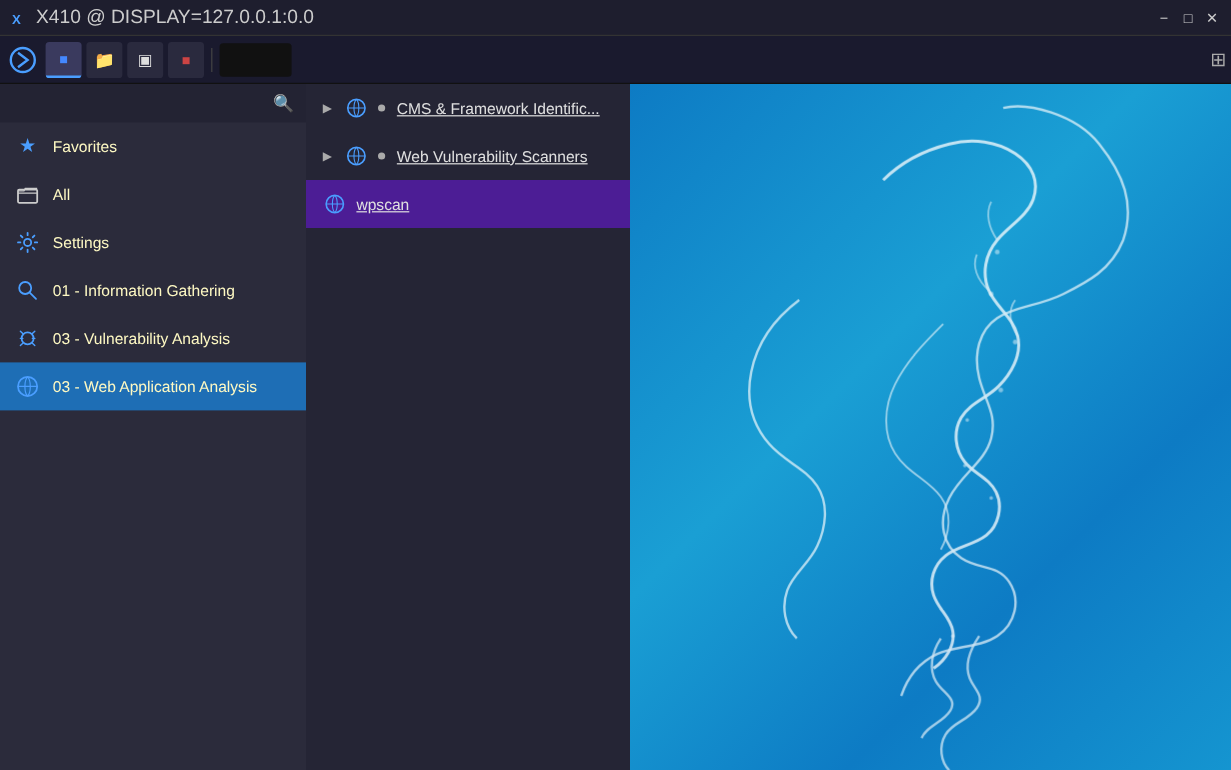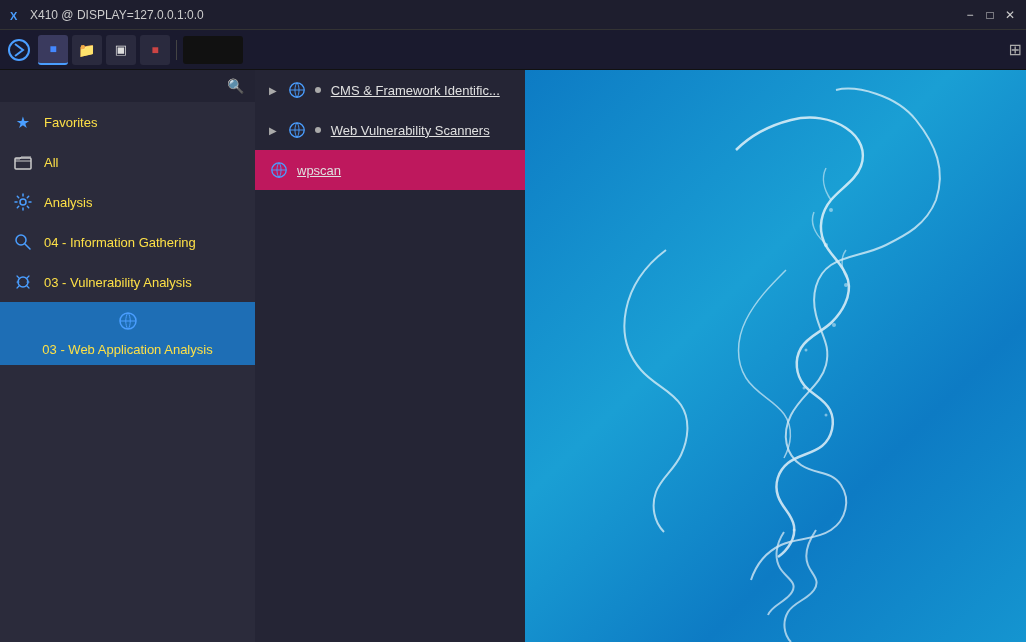--- a/index.html
+++ b/index.html
@@ -25,21 +25,21 @@
       display: flex;
       align-items: center;
       gap: 6px;
     }
     .title-bar-icon {
       width: 16px;
       height: 16px;
     }
     .title-bar-text {
       color: #ccc;
-      font-size: 12px;
+      font-size: 16px;
     }
     .title-bar-controls {
       display: flex;
       gap: 4px;
     }
     .title-btn {
       width: 16px;
       height: 16px;
       background: none;
       border: none;
@@ -129,32 +129,31 @@
     .menu-item {
       display: flex;
       align-items: center;
       padding: 8px 12px;
       cursor: pointer;
       gap: 10px;
       min-height: 40px;
     }
     .menu-item.active {
       background: #1e6eb5;
-      flex-direction: column;
     }
     .menu-item-icon {
       width: 22px;
       height: 22px;
       flex-shrink: 0;
       display: flex;
       align-items: center;
       justify-content: center;
     }
     .menu-item-label {
-      color: #fde047;
+      color: #fef9c3;
       font-size: 13px;
     }
 
     
     .submenu-panel {
       width: 270px;
       background: #252535;
       display: flex;
       flex-direction: column;
       overflow-y: auto;
@@ -162,21 +161,21 @@
 
     .submenu-item {
       display: flex;
       align-items: center;
       padding: 10px 14px;
       cursor: pointer;
       gap: 8px;
       min-height: 40px;
     }
     .submenu-item.selected {
-      background: #be185d;
+      background: #4c1d95;
     }
     .submenu-item-arrow {
       color: #aaa;
       font-size: 10px;
       margin-right: 2px;
     }
     .submenu-item-icon {
       width: 20px;
       height: 20px;
       flex-shrink: 0;
@@ -292,32 +291,32 @@
       <span class="menu-item-label">All</span>
     </div>
 
     <div class="menu-item">
       <div class="menu-item-icon">
         <svg width="20" height="20" viewBox="0 0 20 20">
           <circle cx="10" cy="10" r="3" fill="none" stroke="#4a9eff" stroke-width="1.5"></circle>
           <path d="M10 2 L10 4 M10 16 L10 18 M2 10 L4 10 M16 10 L18 10 M4.3 4.3 L5.7 5.7 M14.3 14.3 L15.7 15.7 M15.7 4.3 L14.3 5.7 M5.7 14.3 L4.3 15.7" stroke="#4a9eff" stroke-width="1.5" stroke-linecap="round"></path>
         </svg>
       </div>
-      <span class="menu-item-label">Analysis</span>
+      <span class="menu-item-label">Settings</span>
     </div>
 
 
     <div class="menu-item">
       <div class="menu-item-icon">
         <svg width="20" height="20" viewBox="0 0 20 20">
           <circle cx="8" cy="8" r="5" fill="none" stroke="#4a9eff" stroke-width="1.5"></circle>
           <path d="M12 12 L17 17" stroke="#4a9eff" stroke-width="1.5" stroke-linecap="round"></path>
         </svg>
       </div>
-      <span class="menu-item-label">04 - Information Gathering</span>
+      <span class="menu-item-label">01 - Information Gathering</span>
     </div>
 
     <div class="menu-item">
       <div class="menu-item-icon">
         <svg width="20" height="20" viewBox="0 0 20 20">
           <circle cx="10" cy="10" r="5" fill="none" stroke="#4a9eff" stroke-width="1.5"></circle>
           <path d="M6 6 L4 4 M14 6 L16 4 M6 14 L4 16 M14 14 L16 16 M4 10 L6 10 M14 10 L16 10" stroke="#4a9eff" stroke-width="1.2" stroke-linecap="round"></path>
         </svg>
       </div>
       <span class="menu-item-label">03 - Vulnerability Analysis</span>

